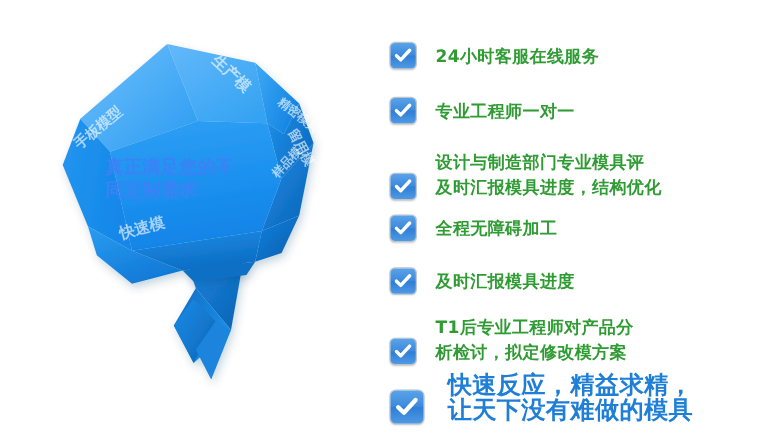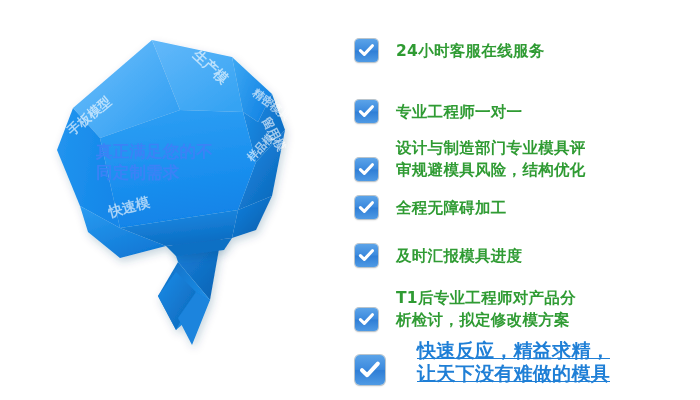--- a/index.html
+++ b/index.html
@@ -86,21 +86,21 @@
     margin-left: 18px;
     color: #2f9b33;
     font-family: "DejaVu Sans", "Liberation Sans", sans-serif;
     font-size: 15.5px;
     font-weight: bold;
     line-height: 22px;
     white-space: pre-line;
     letter-spacing: 0.3px;
   }
   .label.blue { color: #1f7fd6; }
-  .label.big { font-size: 19px; line-height: 23px; margin-left: 32px; text-decoration: underline; }
+  .label.big { font-size: 22px; line-height: 23px; margin-left: 22px; }
 </style>
 </head>
 <body>
 
 <div id="page">
 
   <div id="graphic">
     <svg viewBox="0 0 350 400" xmlns="http://www.w3.org/2000/svg">
       <defs>
         <linearGradient id="gTopLeft" x1="0" y1="0" x2="1" y2="1">
@@ -214,37 +214,37 @@
 
     <div class="item" style="top:12px">
       <span class="chk">
         <svg viewBox="0 0 23 23">
             <path d="M5.4 11.6 L9.3 15.4 L17.4 6.7" fill="none" stroke="#ffffff" stroke-width="3.1" stroke-linecap="round" stroke-linejoin="round"></path>
           </svg>
       </span>
       <span class="label">24小时客服在线服务</span>
     </div>
 
-    <div class="item" style="top:73px">
+    <div class="item" style="top:62px">
       <span class="chk">
         <svg viewBox="0 0 23 23">
             <path d="M5.4 11.6 L9.3 15.4 L17.4 6.7" fill="none" stroke="#ffffff" stroke-width="3.1" stroke-linecap="round" stroke-linejoin="round"></path>
           </svg>
       </span>
       <span class="label">专业工程师一对一</span>
     </div>
 
     <div class="item" style="top:111px">
       <span class="chk">
         <svg viewBox="0 0 23 23">
             <path d="M5.4 11.6 L9.3 15.4 L17.4 6.7" fill="none" stroke="#ffffff" stroke-width="3.1" stroke-linecap="round" stroke-linejoin="round"></path>
           </svg>
       </span>
       <span class="label">设计与制造部门专业模具评
-审规避模具风险，结构优化</span>
+及时汇报模具进度，结构优化</span>
     </div>
 
     <div class="item" style="top:217px">
       <span class="chk">
         <svg viewBox="0 0 23 23">
             <path d="M5.4 11.6 L9.3 15.4 L17.4 6.7" fill="none" stroke="#ffffff" stroke-width="3.1" stroke-linecap="round" stroke-linejoin="round"></path>
           </svg>
       </span>
       <span class="label">及时汇报模具进度</span>
     </div>

